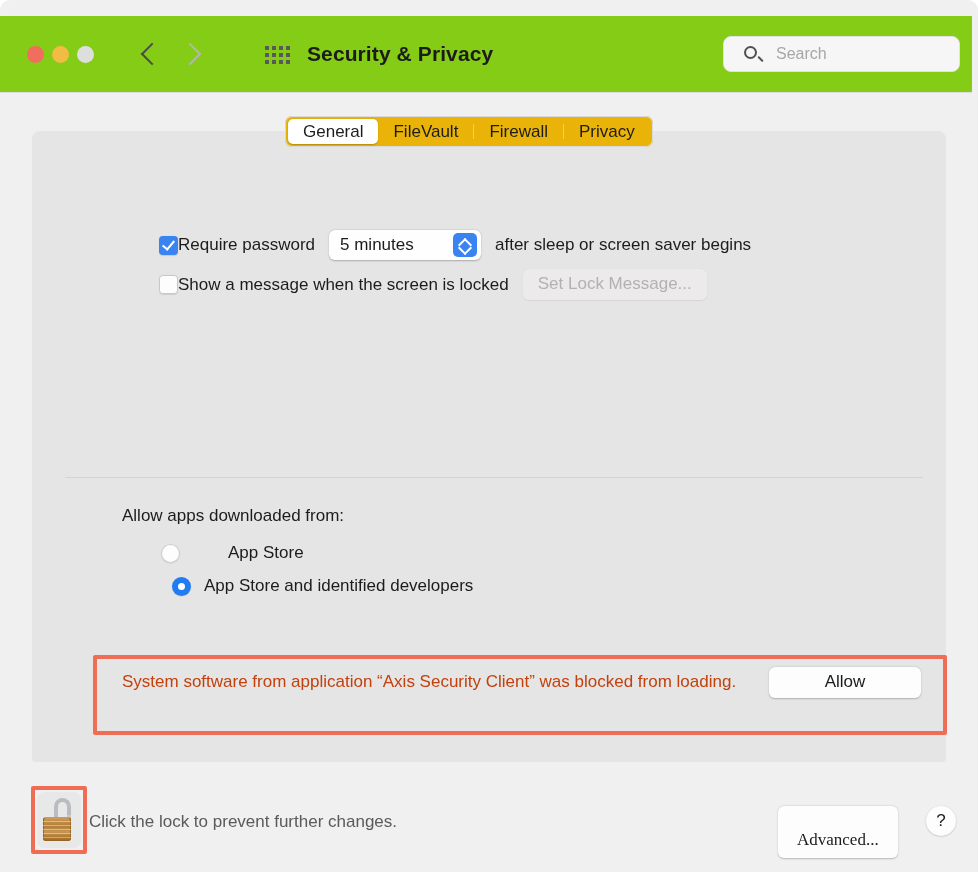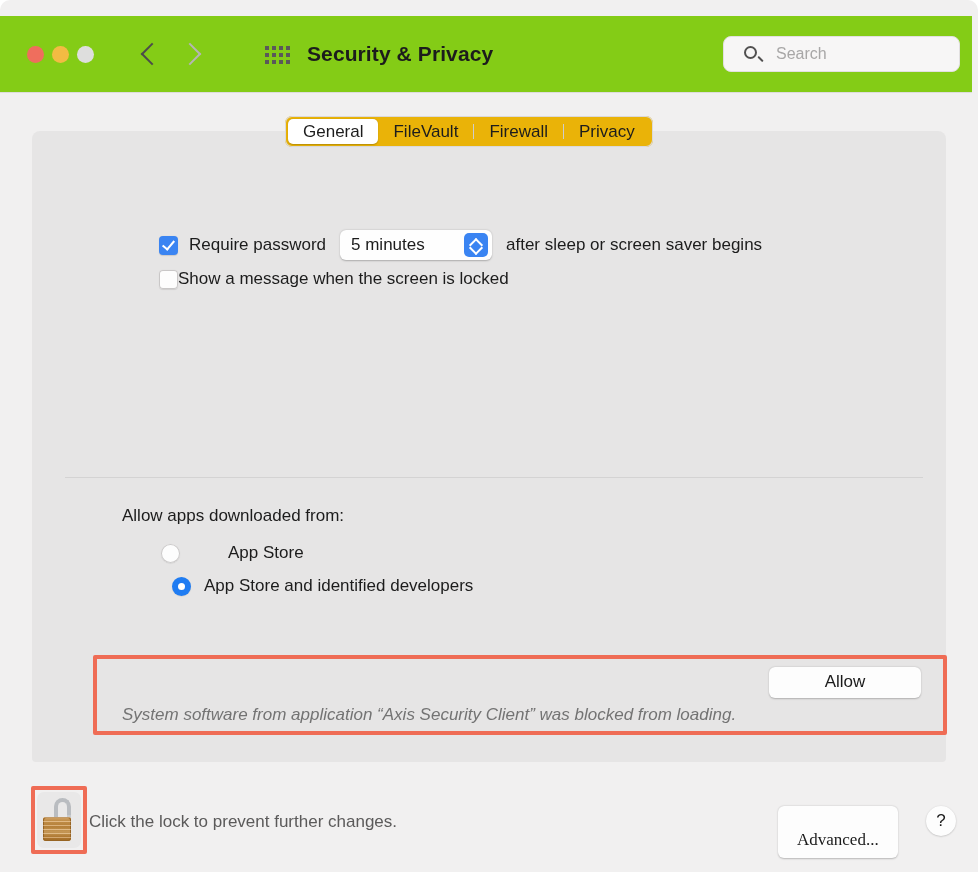--- a/index.html
+++ b/index.html
@@ -181,22 +181,22 @@
     width: 7px; height: 7px; border-radius: 50%; background: #fff;
   }
 
   
   .alert-highlight {
     position: absolute; left: 93px; top: 655px;
     width: 854px; height: 80px;
     border: 4px solid #ef6c55; border-radius: 2px;
   }
   .alert-text {
-    position: absolute; left: 122px; top: 703px;
-    width: 620px; font-size: 17px; color: #737373; line-height: 1.45; font-style: italic;
+    position: absolute; left: 122px; top: 670px;
+    width: 620px; font-size: 17px; color: #c2410c; line-height: 1.45;
   }
   .allow-btn { position: absolute; left: 769px; top: 667px; width: 152px; text-align: center; }
 
   
   .lock-highlight {
     position: absolute; left: 31px; top: 786px;
     width: 56px; height: 68px;
     border: 4px solid #ef6c55; border-radius: 2px;
   }
   .lock-icon {
@@ -286,31 +286,32 @@
     <div class="tab">FileVault</div>
     <span class="tabsep"></span>
     <div class="tab">Firewall</div>
     <span class="tabsep"></span>
     <div class="tab">Privacy</div>
   </div>
 
 
   <div class="row-require">
     <span class="cbox on"></span>
-    <span class="label" style="margin-left:11px;">Require password</span>
+    <span class="label" style="">Require password</span>
     <div class="popup" style="margin-left:14px;">
       <span class="popup-value">5 minutes</span>
       <span class="stepper"></span>
     </div>
     <span class="label" style="margin-left:14px;">after sleep or screen saver begins</span>
   </div>
 
   <div class="row-showmsg">
     <span class="cbox"></span>
     <span class="label" style="margin-left:0;">Show a message when the screen is locked</span>
+    <button class="btn disabled" style="margin-left:14px;">Set Lock Message...</button>
   </div>
 
   <div class="divider"></div>
 
   <div class="allow-title">Allow apps downloaded from:</div>
   <div class="radio-row r1">
     <span class="radio"></span>
     <span class="label">App Store</span>
   </div>
   <div class="radio-row r2">

